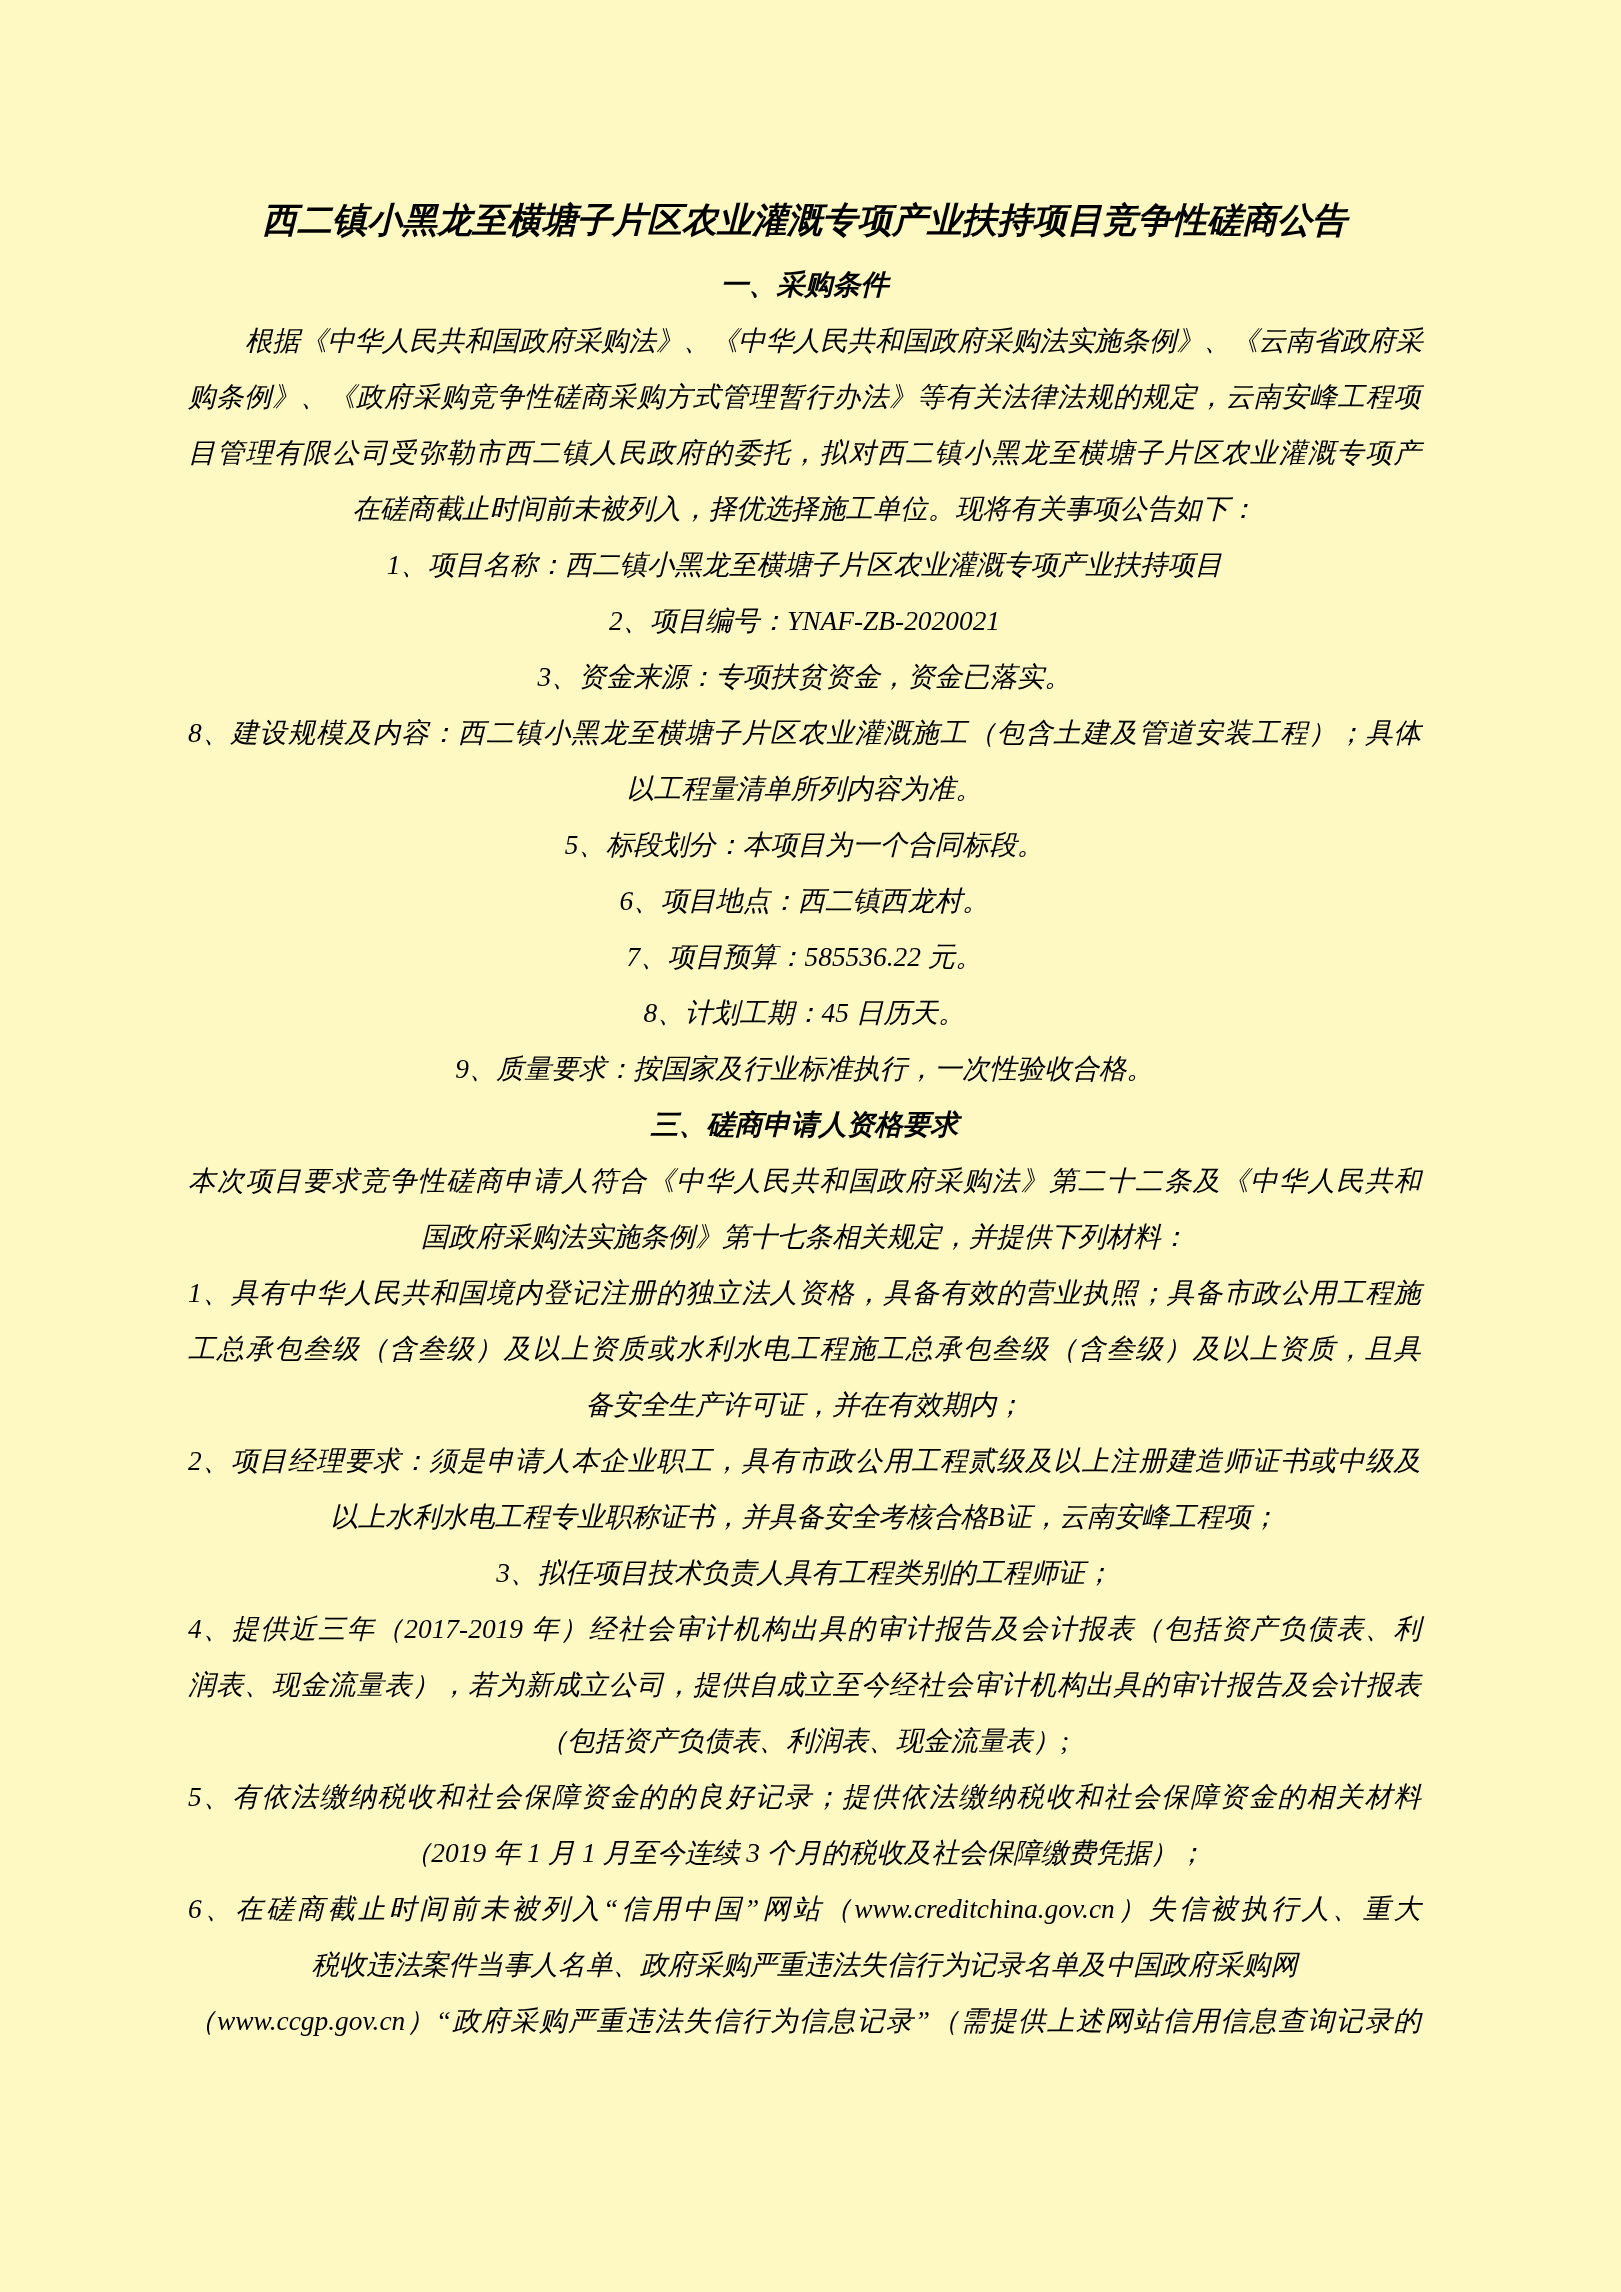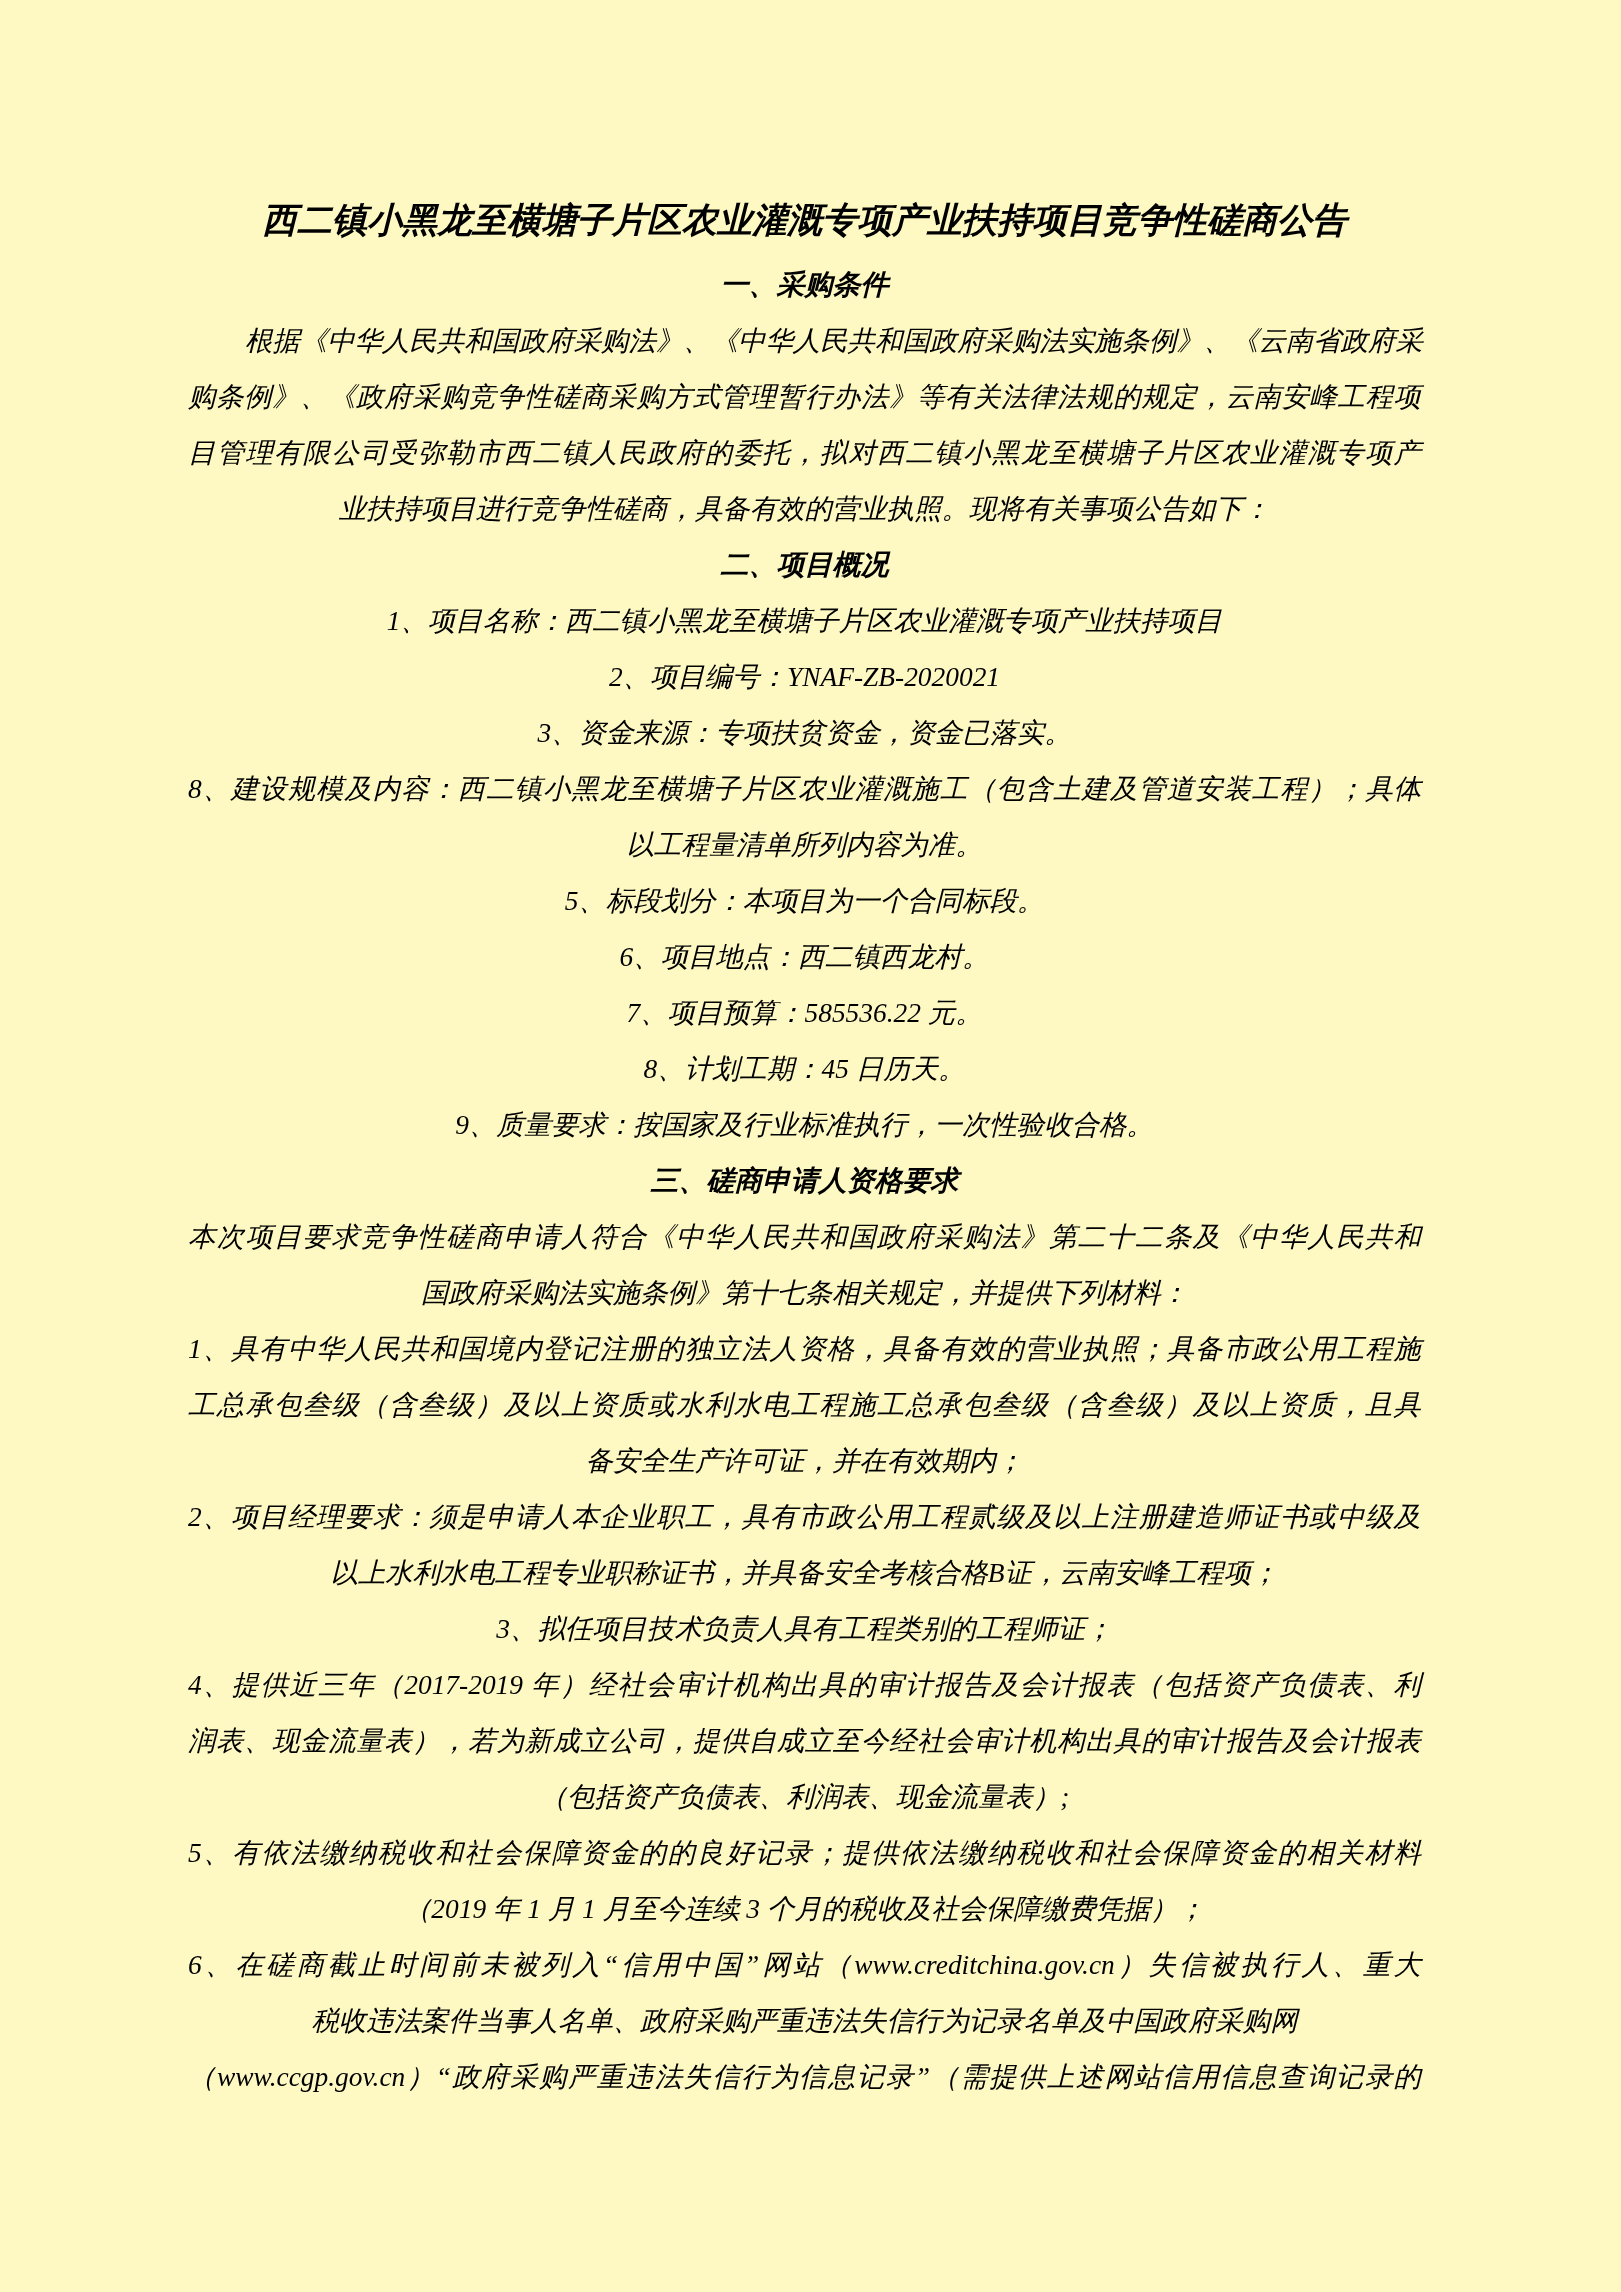--- a/index.html
+++ b/index.html
@@ -54,22 +54,21 @@
 <body>
 
 <div class="page">
   <div class="doc">
     <h1 class="title">西二镇小黑龙至横塘子片区农业灌溉专项产业扶持项目竞争性磋商公告</h1>
     <div id="doc-body">
         <div class="line heading">一、采购条件</div>
         <div class="line justify indent">根据《中华人民共和国政府采购法》、《中华人民共和国政府采购法实施条例》、《云南省政府采</div>
         <div class="line justify">购条例》、《政府采购竞争性磋商采购方式管理暂行办法》等有关法律法规的规定，云南安峰工程项</div>
         <div class="line justify">目管理有限公司受弥勒市西二镇人民政府的委托，拟对西二镇小黑龙至横塘子片区农业灌溉专项产</div>
-        <div class="line">业扶持项目进行竞争性磋商，具备有效的营业执照。现将有关事项公告如下：</div>
-        <div class="line heading">二、项目概况</div>
+        <div class="line">在磋商截止时间前未被列入，择优选择施工单位。现将有关事项公告如下：</div>
         <div class="line">1、项目名称：西二镇小黑龙至横塘子片区农业灌溉专项产业扶持项目</div>
         <div class="line">2、项目编号：YNAF-ZB-2020021</div>
         <div class="line">3、资金来源：专项扶贫资金，资金已落实。</div>
         <div class="line justify">8、建设规模及内容：西二镇小黑龙至横塘子片区农业灌溉施工（包含土建及管道安装工程）；具体</div>
         <div class="line">以工程量清单所列内容为准。</div>
         <div class="line">5、标段划分：本项目为一个合同标段。</div>
         <div class="line">6、项目地点：西二镇西龙村。</div>
         <div class="line">7、项目预算：585536.22 元。</div>
         <div class="line">8、计划工期：45 日历天。</div>
         <div class="line">9、质量要求：按国家及行业标准执行，一次性验收合格。</div>

